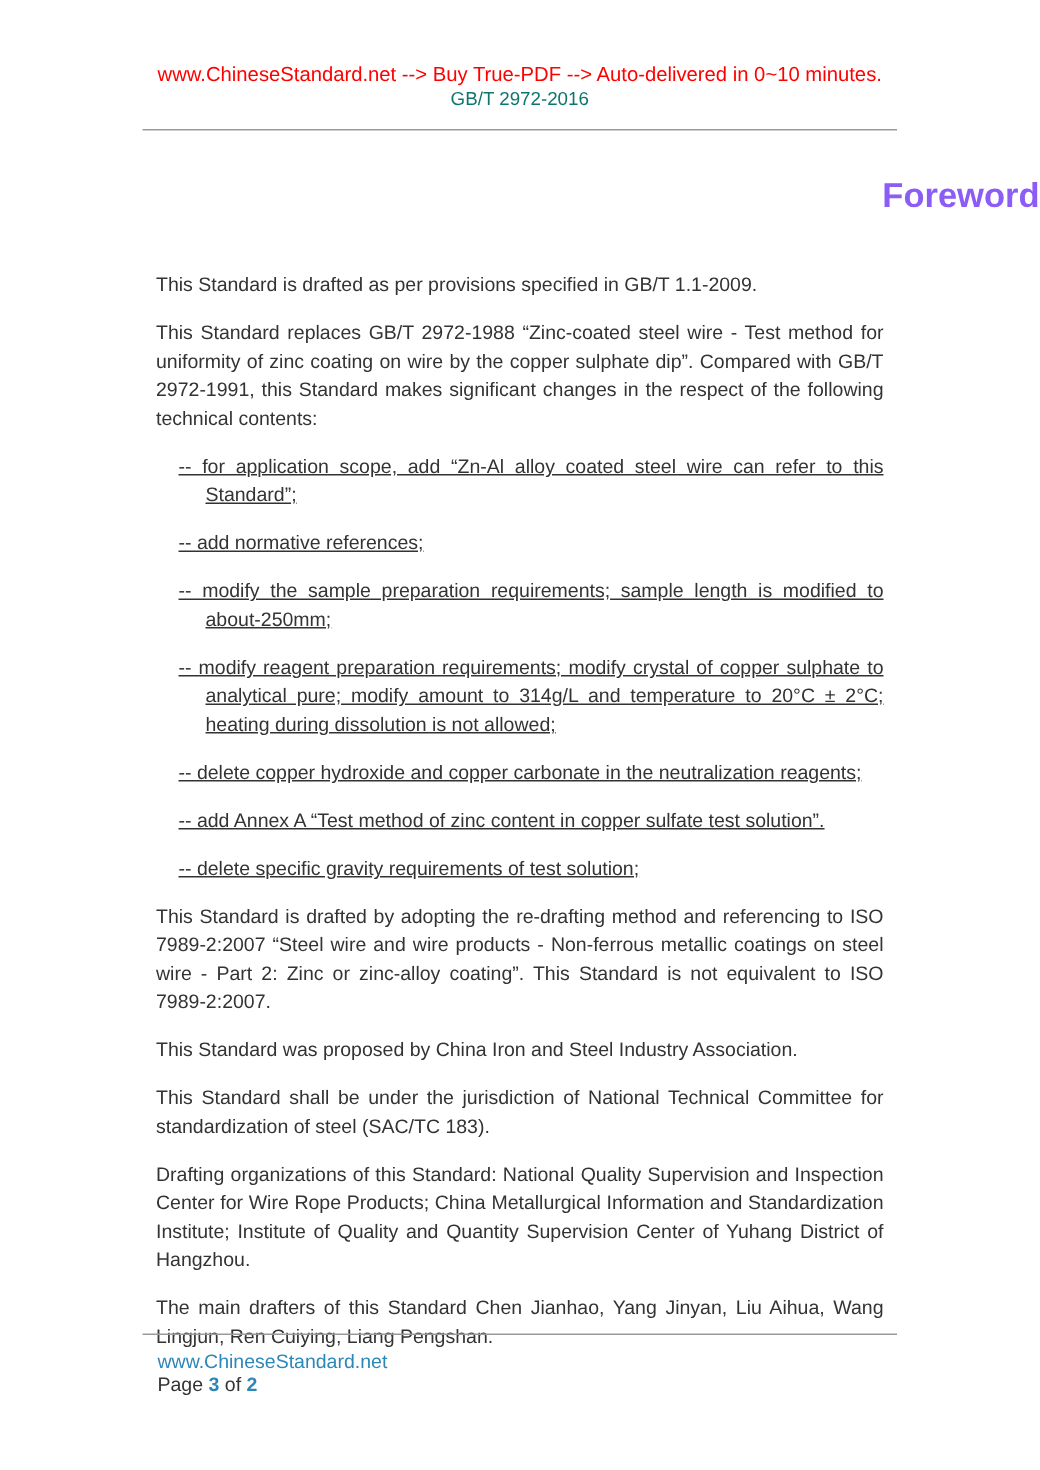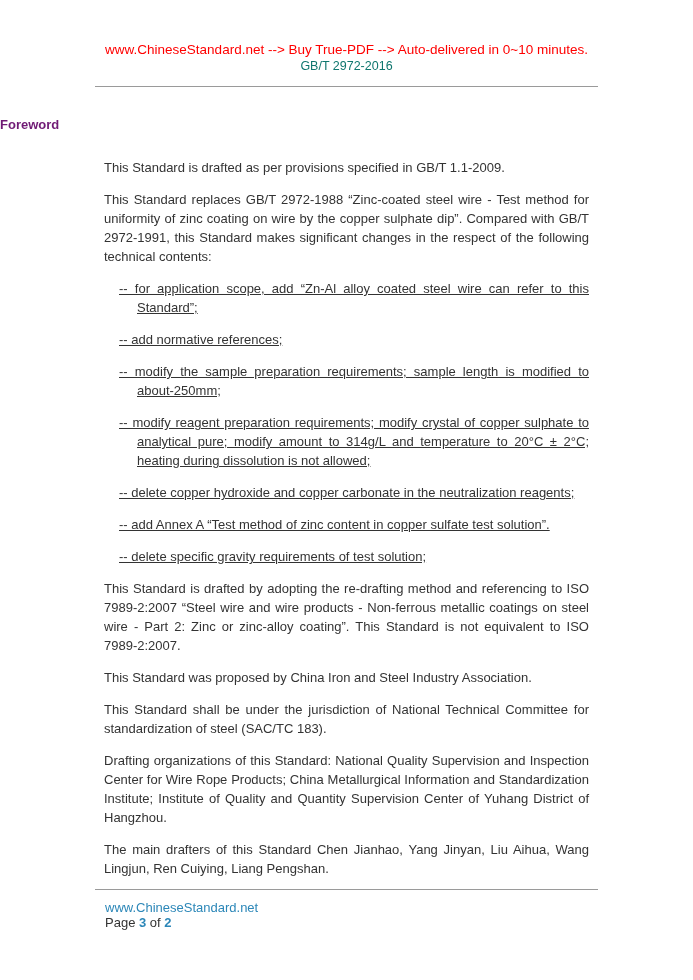--- a/index.html
+++ b/index.html
@@ -29,27 +29,27 @@
   }
   .header-rule {
     width: 503px;
     margin: 13px auto 0;
     border: 0;
     border-top: 1px solid #9a9a9a;
     height: 0;
   }
   .title {
     margin: 30px 0 0;
-    text-align: left;
-    font-size: 13px;
+    text-align: right;
+    font-size: 23px;
     font-weight: bold;
-    color: #701a75;
+    color: #8b5cf6;
   }
   .content {
-    margin: 26px 104px 0 104px;
+    margin: 36px 104px 0 104px;
     font-size: 13px;
     line-height: 19px;
     text-align: justify;
   }
   .para { margin: 13px 0; }
   .bullets { margin: 0; }
   .bullet {
     margin: 13px 0 13px 15px;
     padding-left: 18px;
     text-indent: -18px;

